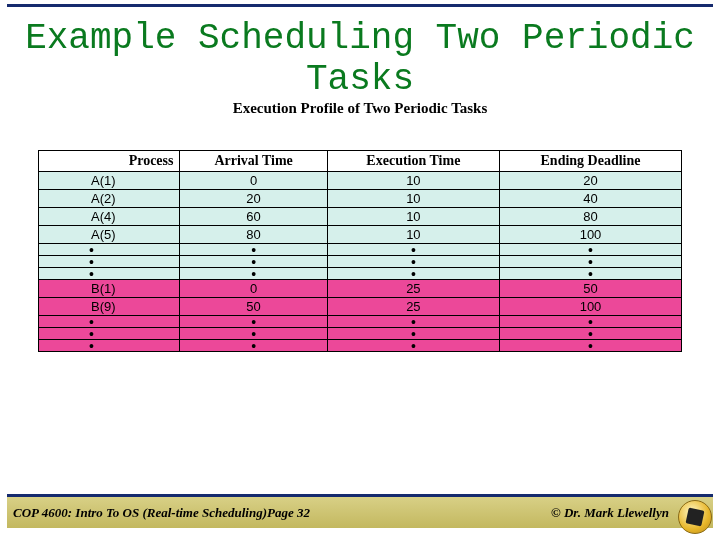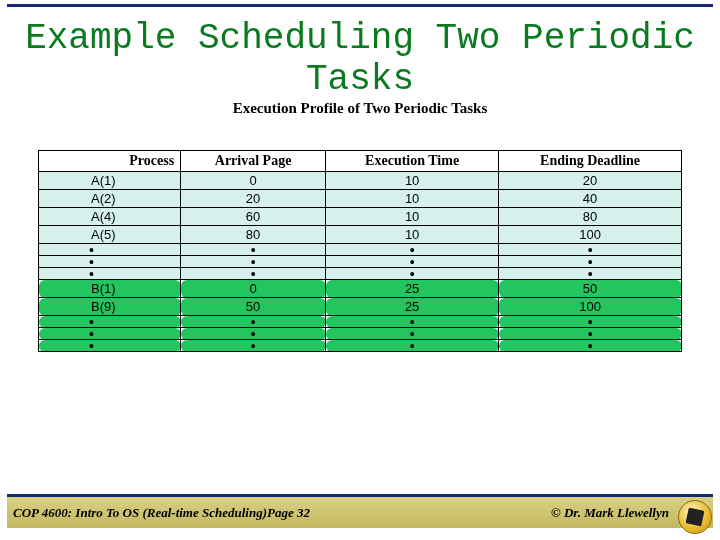--- a/index.html
+++ b/index.html
@@ -71,21 +71,21 @@
     th.process-h { text-align: right; padding-left: 36px; }
     td {
       border: 1px solid #000;
       padding: 1px 6px;
       text-align: center;
       height: 18px;
       line-height: 14px;
     }
     td.proc { text-align: left; padding-left: 52px; }
     tr.sec-a td { background: #d6f0eb; }
-    tr.sec-b td { background: #22c55e; border-radius: 6px; }
+    tr.sec-b td { background: #ec4899; }
     .dot { font-size: 14px; line-height: 8px; }
     tr.dots td { height: 12px; padding: 0; line-height: 8px; }
     tr.dots td.proc { text-align: left; padding-left: 50px; }
 
     .footer {
       position: absolute;
       left: 7px;
       right: 7px;
       bottom: 12px;
       height: 34px;
@@ -127,21 +127,21 @@
 <div class="slide">
   <div class="top-rule"></div>
   <div class="title">Example Scheduling Two Periodic Tasks</div>
   <div class="subtitle">Execution Profile of Two Periodic Tasks</div>
 
   <div class="table-wrap">
     <table>
       <thead>
         <tr>
           <th class="process-h">Process</th>
-          <th>Arrival Page</th>
+          <th>Arrival Time</th>
           <th>Execution Time</th>
           <th>Ending Deadline</th>
         </tr>
       </thead>
       <tbody>
         <tr class="sec-a">
           <td class="proc">A(1)</td>
           <td>0</td>
           <td>10</td>
           <td>20</td>

